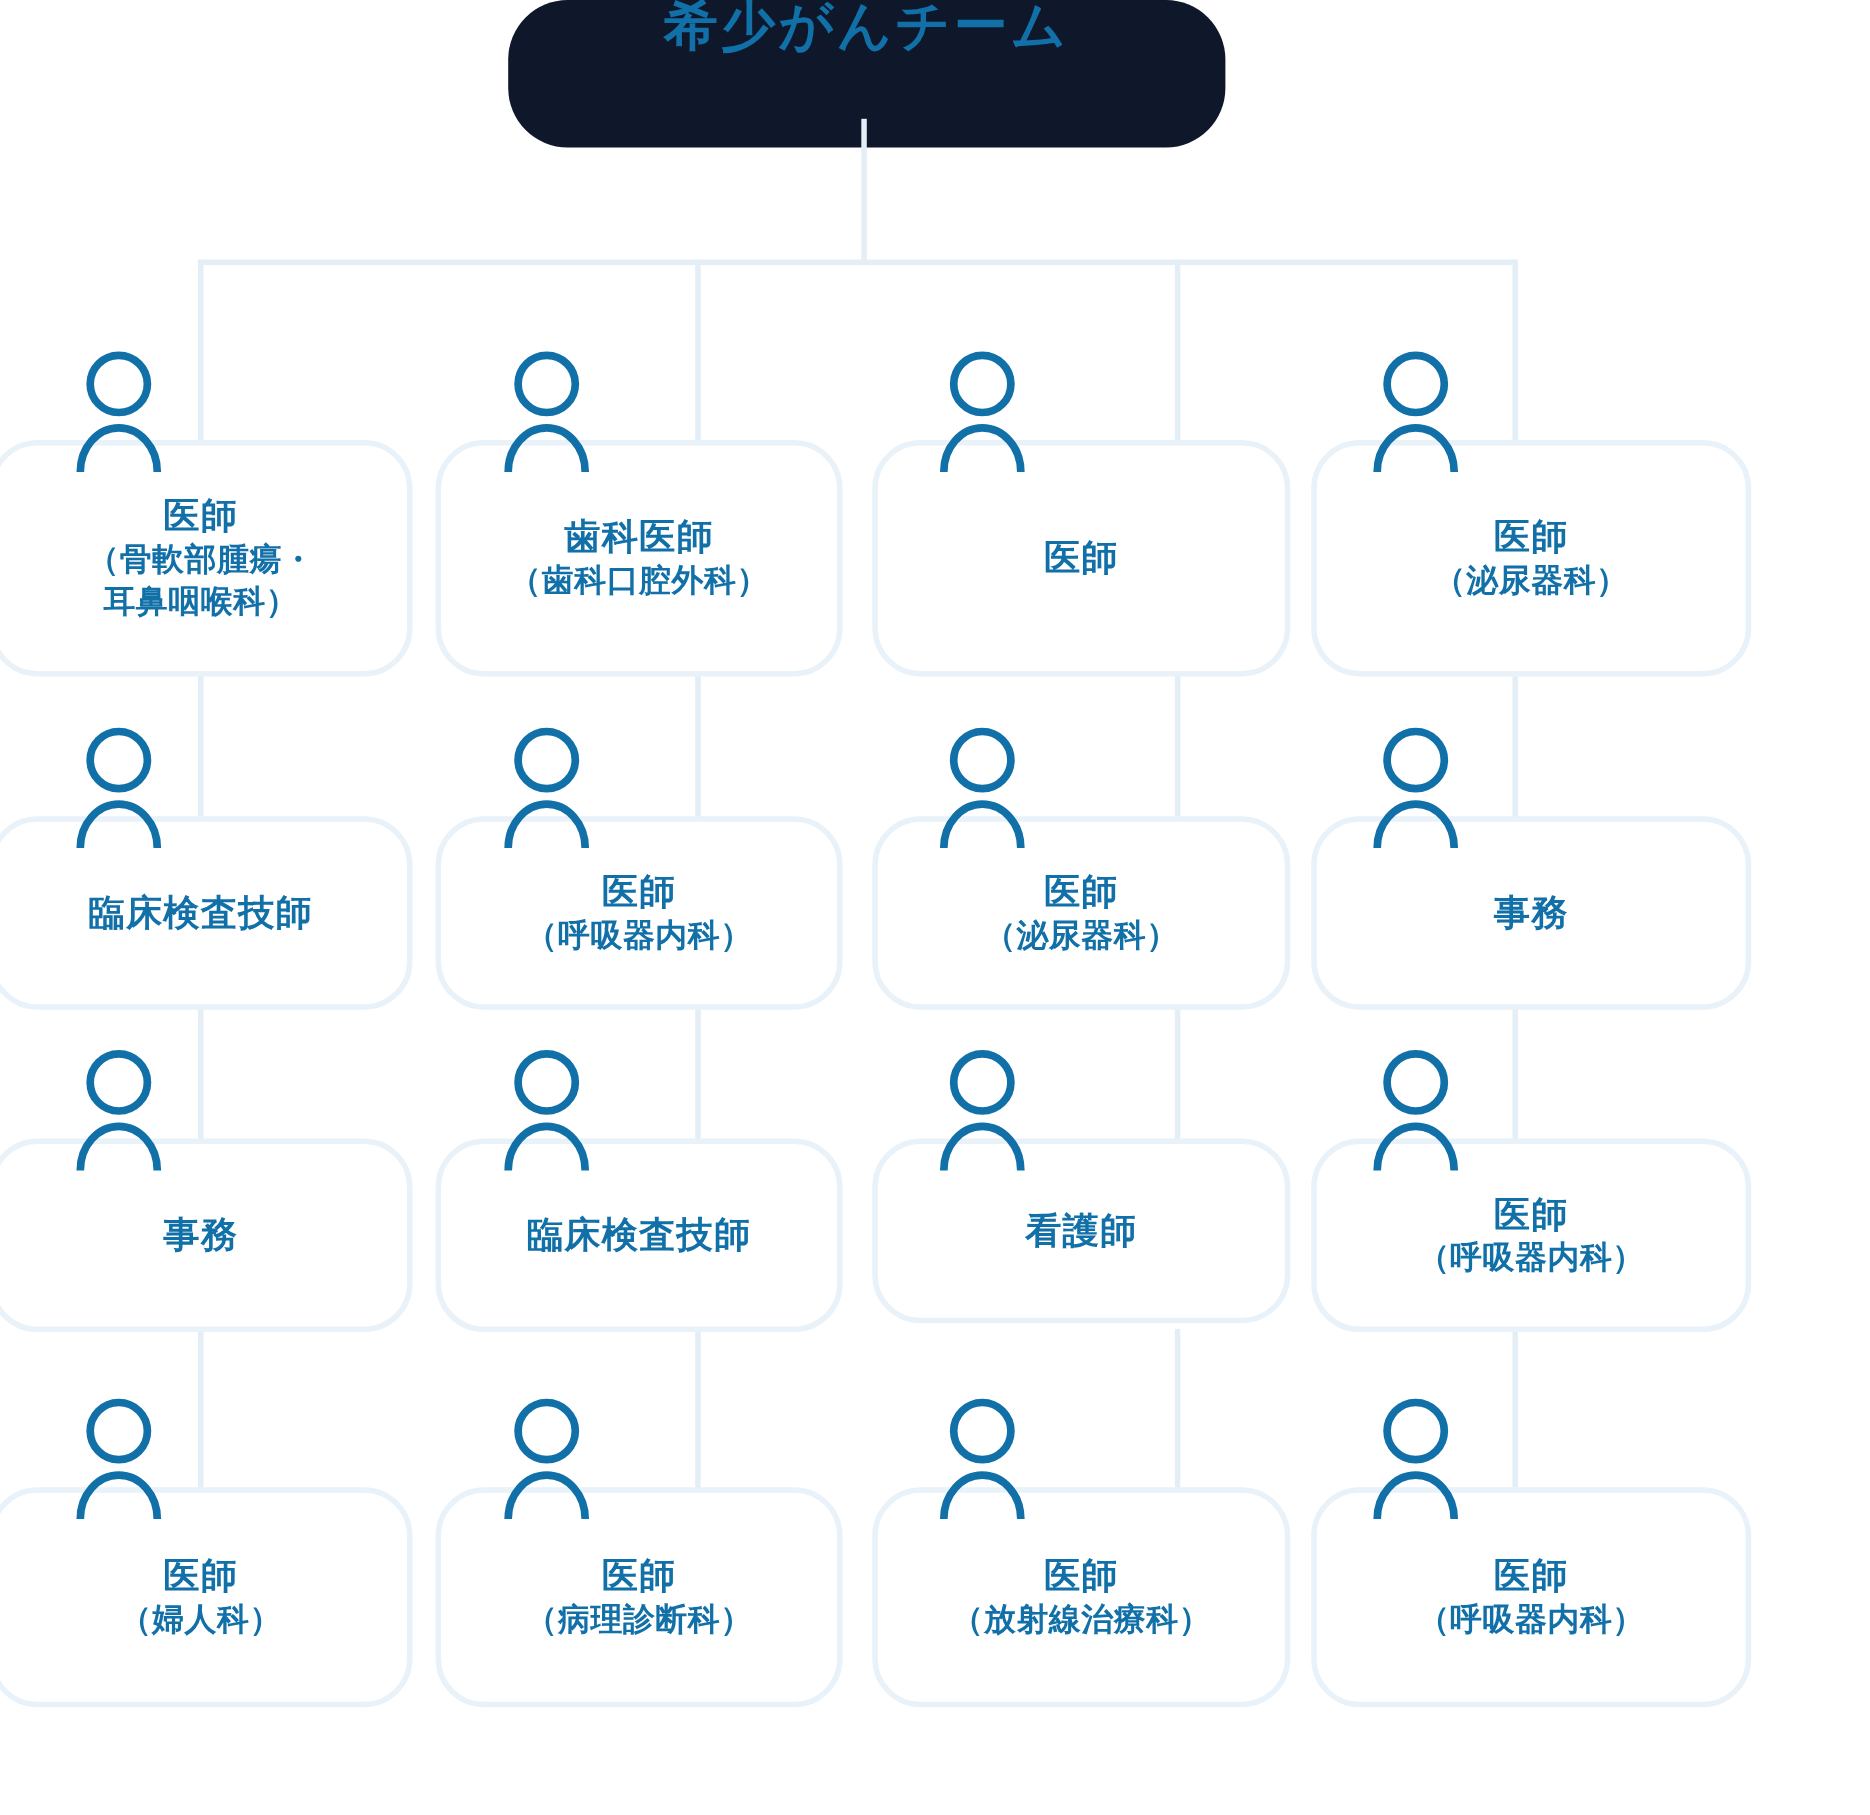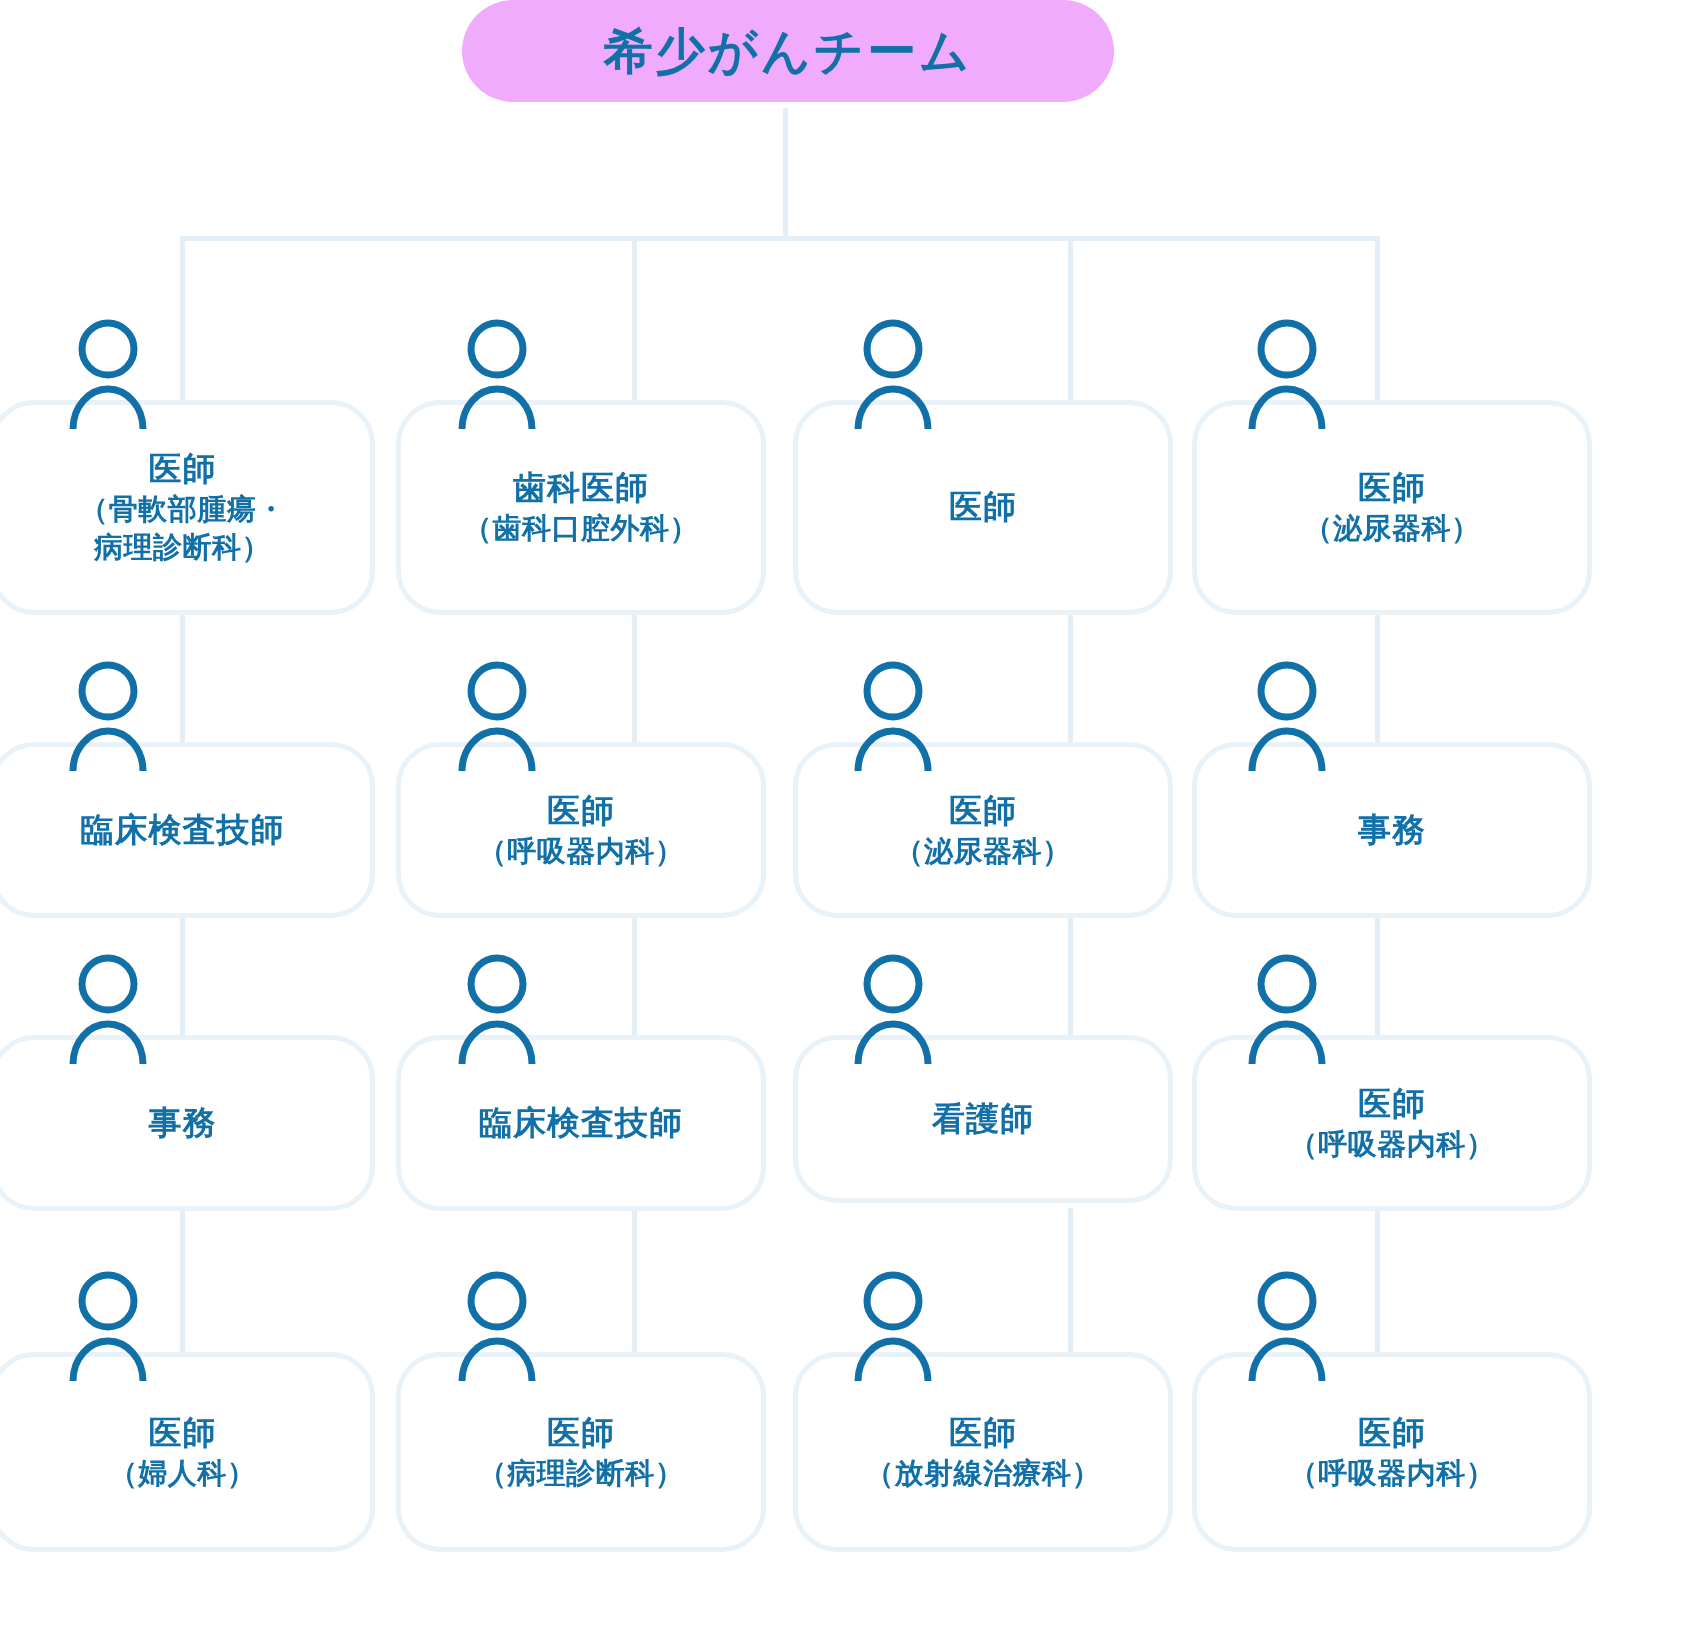--- a/index.html
+++ b/index.html
@@ -18,25 +18,25 @@
     width: 1700px;
     height: 1650px;
   }
 
   
   .title-pill {
     position: absolute;
     left: 462px;
     top: 0px;
     width: 652px;
-    height: 102px;
-    background: #f0abfc;
+    height: 134px;
+    background: #0f172a;
     border-radius: 54px;
     display: flex;
-    align-items: center;
+    align-items: flex-start;
     justify-content: center;
     box-sizing: border-box;
   }
   .title-pill .title-text {
     font-size: 49px;
     font-weight: bold;
     color: #1270a8;
     letter-spacing: 3px;
     line-height: 1;
     white-space: nowrap;
@@ -117,21 +117,21 @@
       <div class="conn conn-v" style="left: 632px; top: 1208px; height: 154px;"></div>
       <div class="conn conn-v" style="left: 1068px; top: 1208px; height: 154px;"></div>
       <div class="conn conn-v" style="left: 1375px; top: 1208px; height: 154px;"></div>
     </div>
 
   <div id="card-layer">
       <div class="card" style="left: -10px; top: 400px; width: 385px; height: 215px;">
         <div class="role">医師</div>
         <div class="dept">
           <span class="dept-line">（骨軟部腫瘍・</span>
-          <span class="dept-line">病理診断科）</span>
+          <span class="dept-line">耳鼻咽喉科）</span>
         </div>
       </div>
       <div class="person-icon" style="left: 63px; top: 313px;">
         <svg viewBox="0 0 90 120" xmlns="http://www.w3.org/2000/svg">
           <circle cx="45" cy="36" r="26" fill="none" stroke="#1270a8" stroke-width="7"></circle>
           <path d="M 10 116 A 35 40 0 0 1 80 116" fill="none" stroke="#1270a8" stroke-width="7" stroke-linecap="butt"></path>
         </svg>
       </div>
       <div class="card" style="left: 396px; top: 400px; width: 370px; height: 215px;">
         <div class="role">歯科医師</div>

